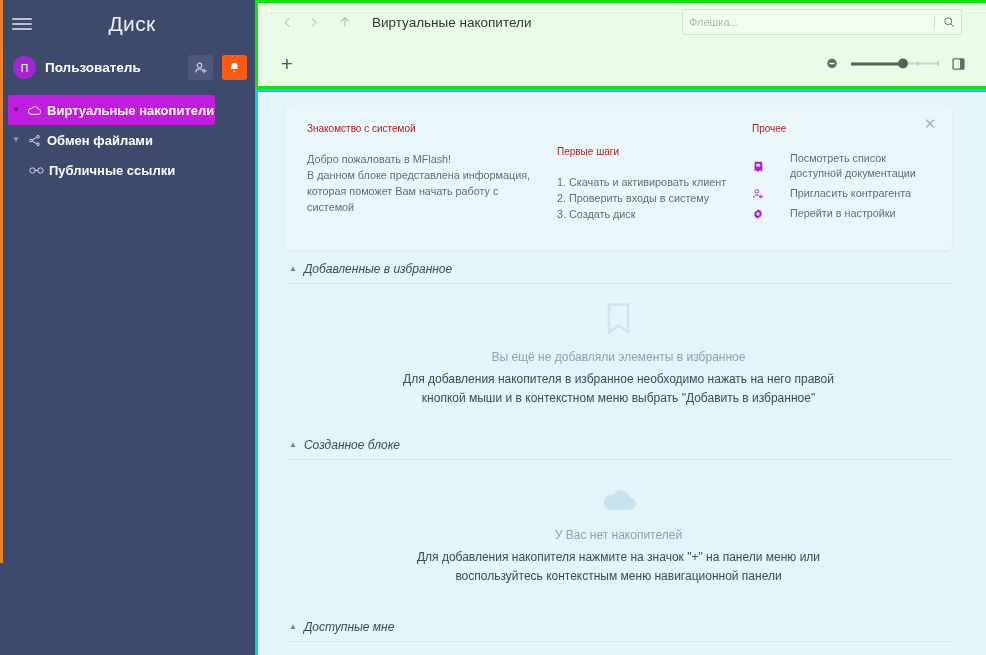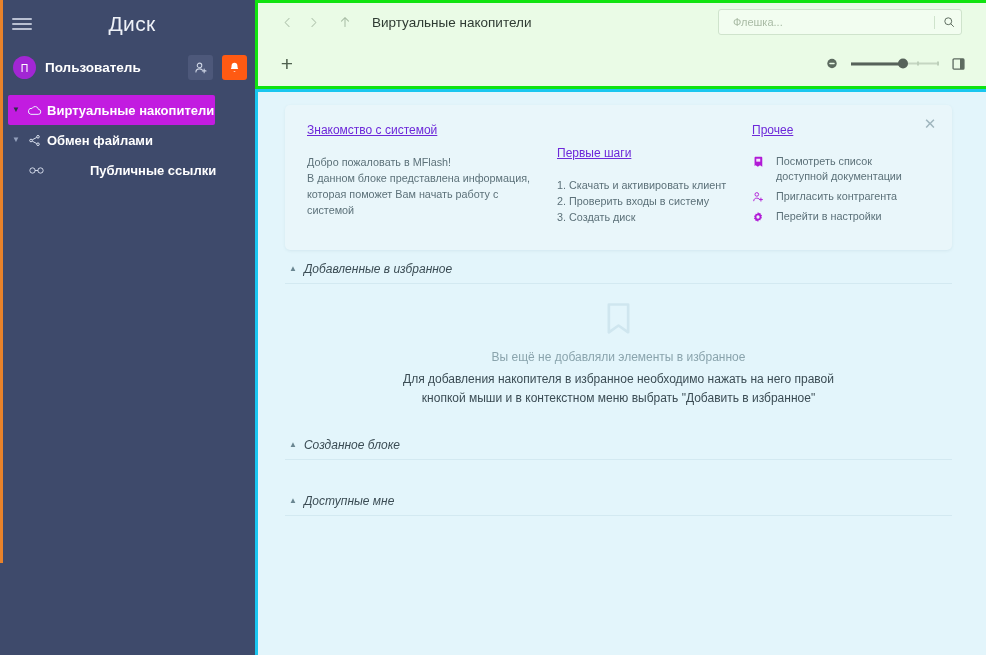--- a/index.html
+++ b/index.html
@@ -79,21 +79,21 @@
   .nav-row .caret {
     width: 16px; flex: 0 0 16px; text-align: center;
     font-size: 8px; line-height: 1;
   }
   .nav-row .nicon {
     width: 20px; flex: 0 0 20px;
     display:flex; align-items:center; justify-content:center;
   }
   .nav-row .ntext { padding-left: 3px; }
   .nav-row.level1 { padding-left: 5px; }
-  .nav-row.level2 { padding-left: 23px; gap: 41px; }
+  .nav-row.level2 { padding-left: 23px; }
   .nav-row.active {
     background: #c21ce0;
     margin-left: 5px; margin-right: 40px;
     border-radius: 2px;
     padding-left: 0;
   }
   .nav-row.active .caret { color: #2b2f45; }
   .nav-row.active .ntext { color:#fff; }
 
   
@@ -120,26 +120,26 @@
     width: 26px; height: 26px;
     display: flex; align-items: center; justify-content: center;
     cursor: pointer; color: #b6c9b3;
   }
   .crumb {
     margin-left: 14px;
     font-size: 13.5px; color: #2f3b33;
   }
   .searchbox {
     position: absolute; right: 24px; top: 6px;
-    width: 244px; height: 26px;
+    width: 280px; height: 26px;
     background: #f2fdf0;
     border: 1px solid #cfe3cc;
     border-radius: 3px;
     display: flex; align-items: center;
-    padding: 0 4px 0 14px;
+    padding: 0 4px 0 6px;
   }
   .searchbox input {
     flex: 1 1 auto; border: 0; outline: 0; background: transparent;
     font-size: 11px; color: #4d5a50;
     font-family: "Liberation Sans", sans-serif;
   }
   .searchbox input::placeholder { color: #a9bba5; }
   .search-sep { width:1px; height:13px; background:#cfe3cc; margin-right:6px; }
   .search-ico { width: 16px; display:flex; align-items:center; justify-content:center; color:#5c6b5e; cursor:pointer;}
 
@@ -187,32 +187,32 @@
     position:absolute; right: 13px; top: 10px;
     width: 18px; height: 18px; color:#9fb5bd; font-size:15px;
     display:flex; align-items:center; justify-content:center; cursor:pointer;
     font-weight: 300;
   }
   .col { padding-right: 14px; }
   .col1 { flex: 0 0 250px; }
   .col2 { flex: 0 0 195px; margin-top: 23px; }
   .col3 { flex: 1 1 auto; }
   .col h3 {
-    font-size: 12px; font-weight: 400; color: #6d28d9;
-    margin-bottom: 17px; white-space: nowrap; text-decoration: underline;
+    font-size: 10px; font-weight: 400; color: #b91c1c;
+    margin-bottom: 17px; white-space: nowrap;
   }
   .col p, .col li {
     font-size: 10.8px; color: #5c7179; line-height: 16px;
   }
   .steps { list-style: none; }
   .steps li { white-space: nowrap; }
   .links { list-style: none; }
   .links li {
-    display: flex; gap: 12px; margin-bottom: 5px; cursor: pointer;
-    align-items: flex-start;
+    display: flex; gap: 26px; margin-bottom: 5px; cursor: pointer;
+    align-items: center;
   }
   .links .li-ico { flex: 0 0 12px; width:12px; height:13px; display:flex; align-items:center; justify-content:center; margin-top:1px;}
   .links .li-txt { color:#5c7179; font-size:10.8px; line-height:15px; max-width: 175px;}
 
   
   .section { margin: 0 14px 0 5px; }
   .sec-head {
     display: flex; align-items: center; gap: 7px;
     padding: 12px 0 7px 4px;
     border-bottom: 1px solid #d3e9f1;
@@ -439,20 +439,30 @@
           <div class="e2">Для добавления накопителя в избранное необходимо нажать на него правой</div>
           <div class="e2">кнопкой мыши и в контекстном меню выбрать "Добавить в избранное"</div>
         </div>
       </div>
 
       <div class="section" style="margin-top:18px">
         <div class="sec-head">
           <span class="tri">▲</span>
           <span class="lbl">Созданное блоке</span>
         </div>
+        <div class="empty" style="padding-top:26px">
+          <span class="glyph">
+            <svg width="40" height="28" viewBox="0 0 40 28">
+              <path d="M11 24h19a6.3 6.3 0 0 0 .7-12.6A8.6 8.6 0 0 0 14.6 8.9 6.2 6.2 0 0 0 11 24z" fill="#c7e3ed"></path>
+            </svg>
+          </span>
+          <div class="e1">У Вас нет накопителей</div>
+          <div class="e2">Для добавления накопителя нажмите на значок "+" на панели меню или</div>
+          <div class="e2">воспользуйтесь контекстным меню навигационной панели</div>
+        </div>
       </div>
 
       <div class="section" style="margin-top:22px">
         <div class="sec-head">
           <span class="tri">▲</span>
           <span class="lbl">Доступные мне</span>
         </div>
       </div>
 
     </div>

